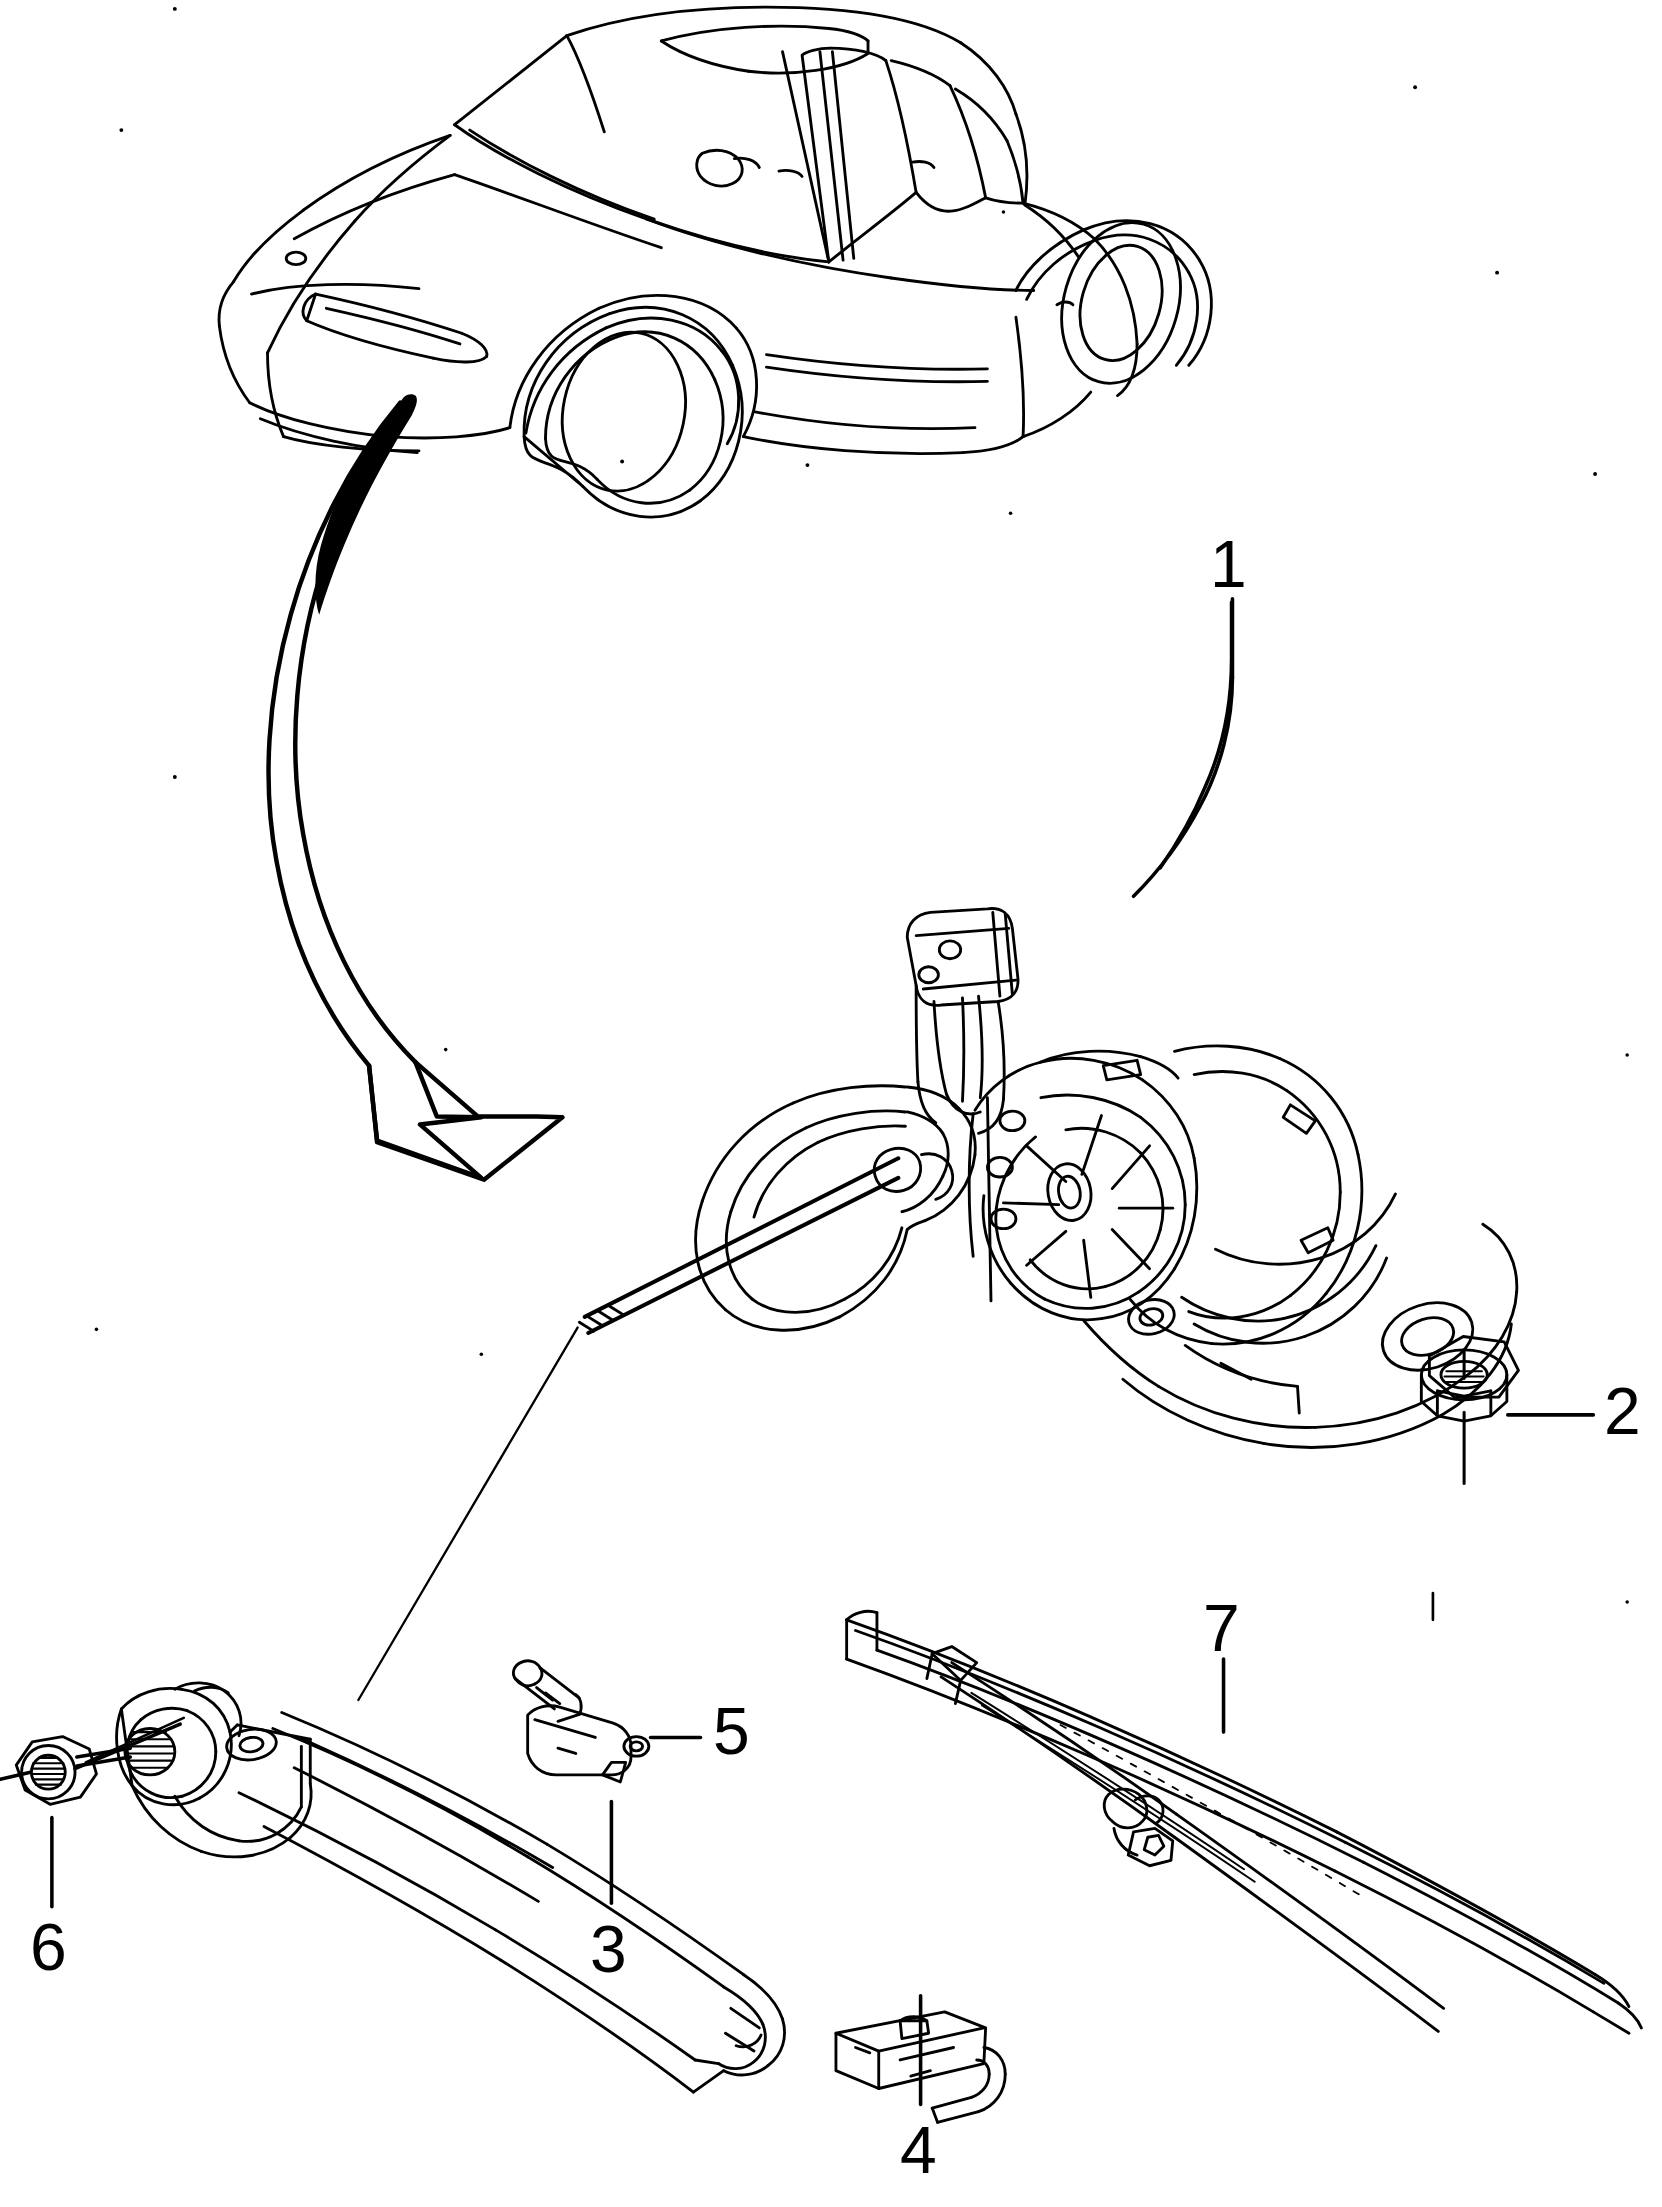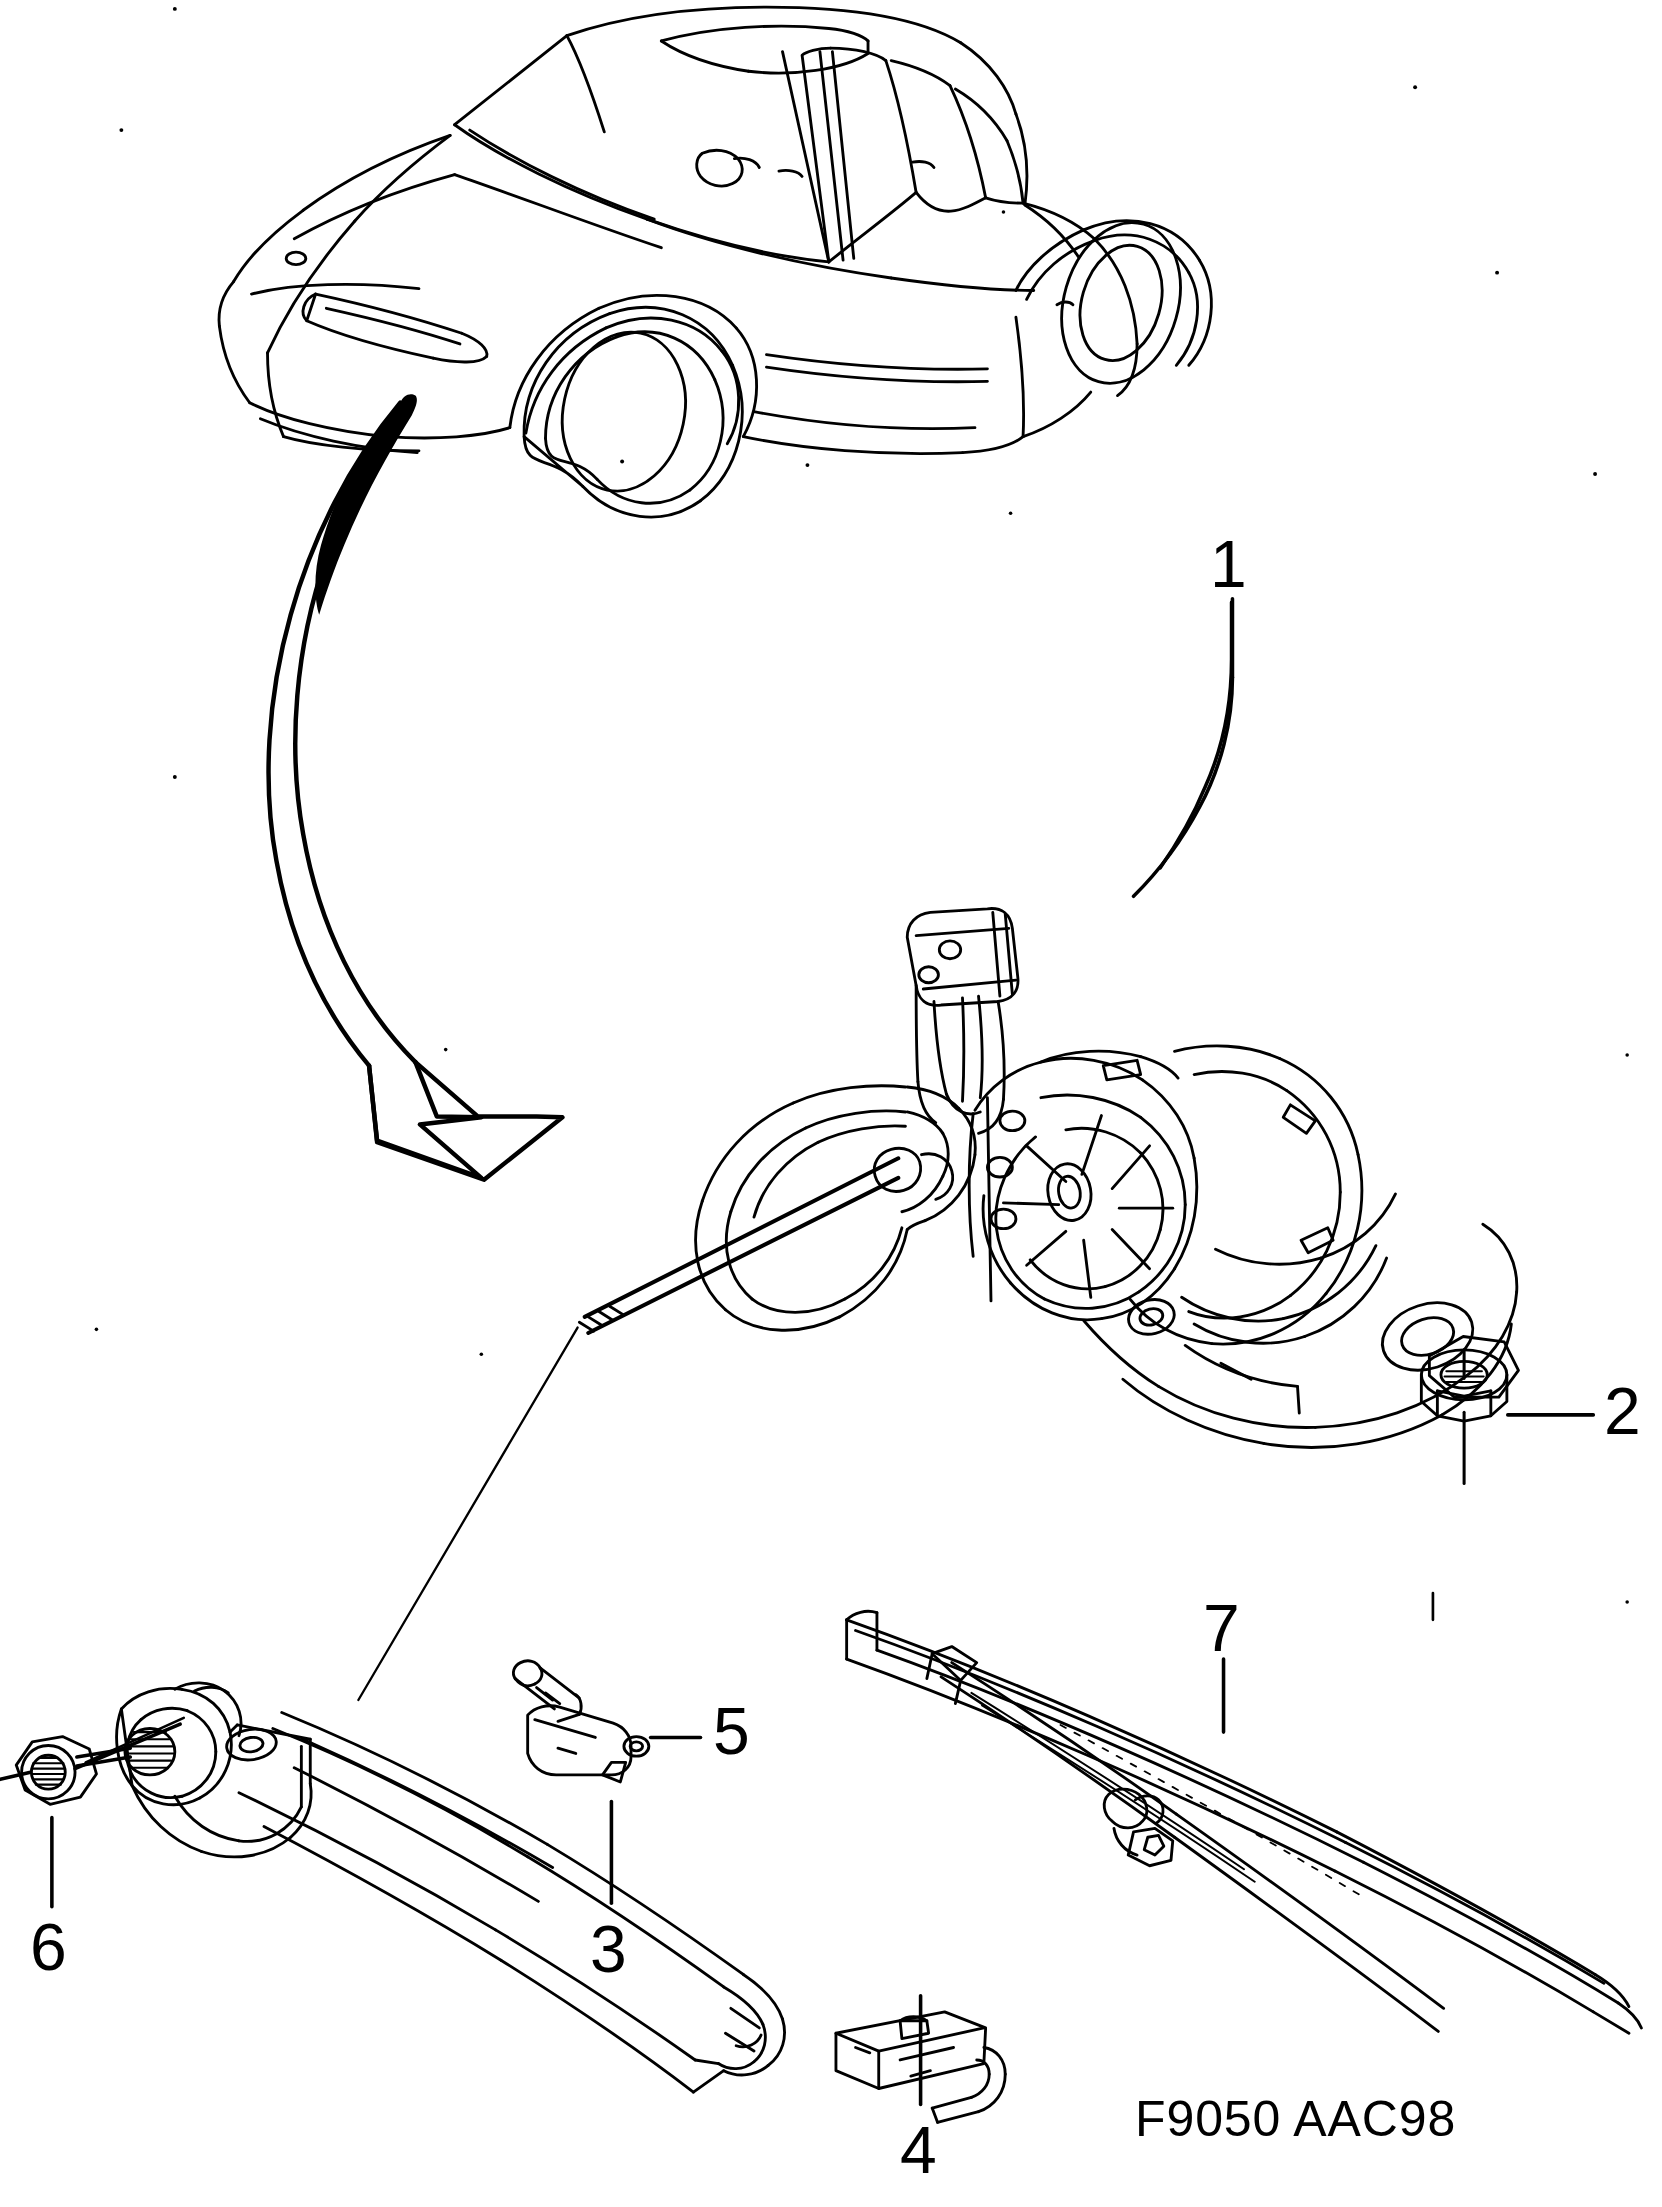--- a/index.html
+++ b/index.html
@@ -642,16 +642,15 @@
   <div class="callout callout-num" style="left:590px; top:1916px;">3</div>
 
   <div class="callout callout-num" style="left:900px; top:2117px;">4</div>
 
   <div class="callout callout-num" style="left:713px; top:1698px;">5</div>
 
   <div class="callout callout-num" style="left:30px; top:1914px;">6</div>
 
   <div class="callout callout-num" style="left:1203px; top:1595px;">7</div>
 
-  <div class="drawing-code" style="left:1135px; top:2090px;">F9050 AAC98</div>
 
 </div>
 
 
 </body></html>

